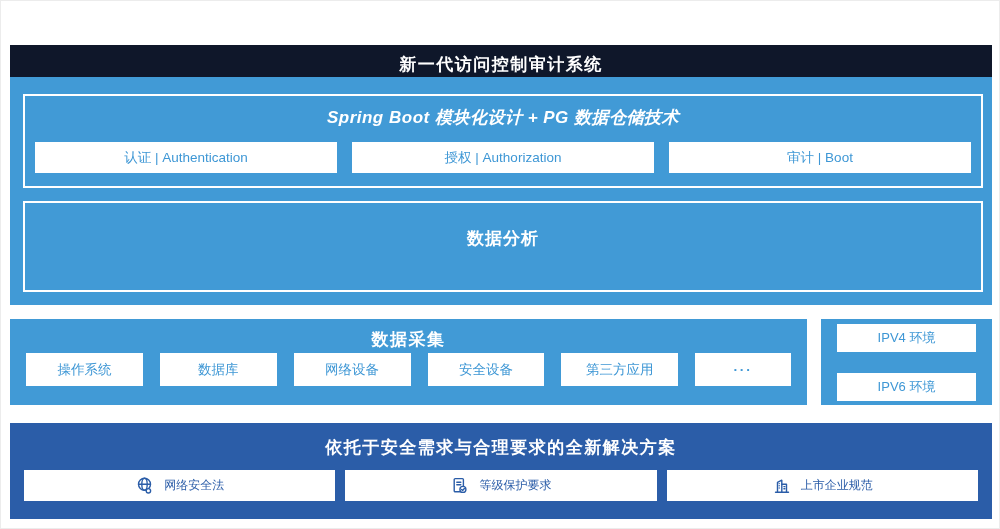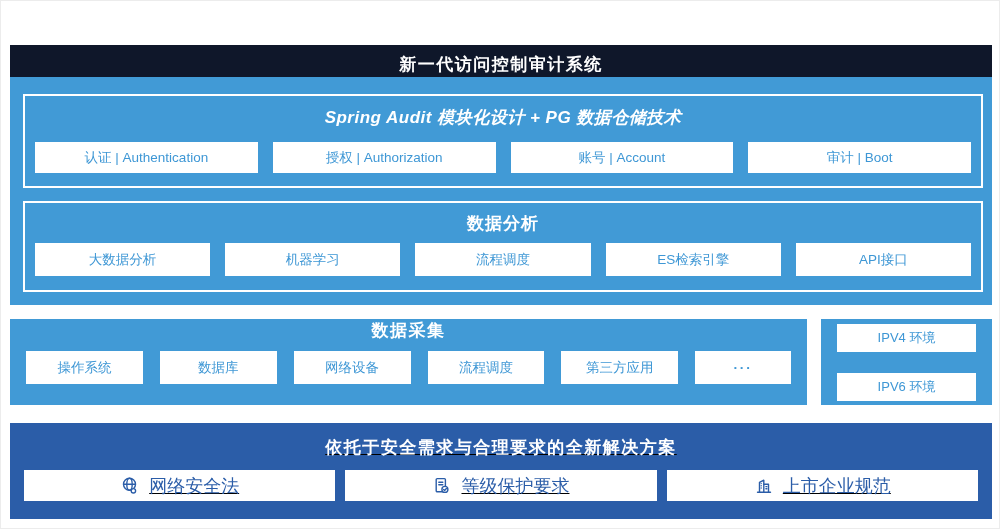--- a/index.html
+++ b/index.html
@@ -11,84 +11,76 @@
   .banner{left:9px;top:13px;width:982px;height:38px;background:#0f172a;display:flex;align-items:center;justify-content:center;margin-top:31px;}
   .banner-title{color:#ffffff;font-size:17px;font-weight:bold;letter-spacing:1.5px;}
 
   
   .sec2{left:9px;top:76px;width:982px;height:228px;background:#419AD6;}
   .frame{position:absolute;left:13px;width:956px;border:2px solid #ffffff;}
   .frameA{top:17px;height:90px;}
   .frameB{top:124px;height:87px;}
   .frame-title{color:#ffffff;font-size:17px;font-weight:bold;text-align:center;letter-spacing:1px;margin-top:10px;}
   .frame-title.italic{font-style:italic;letter-spacing:.5px;}
-  .frameB .frame-title{margin-top:9px;}
+  .frameB .frame-title{margin-top:24px;}
 
   .row{display:flex;align-items:stretch;}
   .rowA{padding:0 10px;gap:15px;margin-top:13px;text-align:center;}
   .rowB{padding:0 10px;gap:15px;margin-top:8px;}
   .wbox{flex:1;height:31px;background:#ffffff;display:flex;align-items:center;justify-content:center;color:#3E97D5;font-size:13.5px;white-space:nowrap;}
   .rowB .wbox{height:33px;}
 
   
   .sec3main{left:9px;top:318px;width:797px;height:86px;background:#419AD6;}
-  .sec-title{color:#ffffff;font-size:17px;font-weight:bold;text-align:center;letter-spacing:1.5px;}
-  .rowC{padding:0 16px;gap:17px;margin-top:9px;align-items:center;}
+  .sec-title{color:#ffffff;font-size:17px;font-weight:bold;text-align:center;letter-spacing:1.5px;padding-top:9px;}
+  .rowC{padding:0 16px;gap:17px;margin-top:2px;align-items:center;}
   .rowC .wbox{height:33px;font-size:13.5px;}
   .rowC .dots{flex:.82;letter-spacing:2px;font-weight:bold;}
 
   .sec3side{left:820px;top:318px;width:171px;height:86px;background:#419AD6;display:flex;flex-direction:column;align-items:center;justify-content:center;gap:21px;}
   .envbox{width:139px;height:28px;background:#ffffff;display:flex;align-items:center;justify-content:center;color:#3E97D5;font-size:13px;}
 
   
-  .sec4{left:9px;top:422px;width:982px;height:96px;background:#2B5DA8;text-decoration:underline;}
+  .sec4{left:9px;top:422px;width:982px;height:96px;background:#2B5DA8;}
   .sec4 .sec-title{padding-top:13px;}
   .rowD{padding:0 14px;gap:10px;margin-top:11px;}
-  .rowD .wbox{color:#2B5DA8;font-size:18px;gap:9px;}
+  .rowD .wbox{color:#2B5DA8;font-size:12px;gap:9px;}
   .icon{display:inline-flex;align-items:center;justify-content:center;width:20px;height:20px;}
   .icon svg{width:20px;height:20px;stroke:#2B5DA8;fill:none;stroke-width:1.4;stroke-linecap:round;stroke-linejoin:round;}
 </style>
 </head>
 <body>
 
 <div class="stage">
 
   <div class="abs banner">
     <span class="banner-title">新一代访问控制审计系统</span>
   </div>
 
   <div class="abs sec2">
     <div class="frame frameA">
-      <div class="frame-title italic">Spring Audit 模块化设计 + PG 数据仓储技术</div>
+      <div class="frame-title italic">Spring Boot 模块化设计 + PG 数据仓储技术</div>
       <div class="row rowA">
         <div class="wbox">认证 | Authentication</div>
         <div class="wbox">授权 | Authorization</div>
-        <div class="wbox">账号 | Account</div>
         <div class="wbox">审计 | Boot</div>
       </div>
     </div>
     <div class="frame frameB">
       <div class="frame-title">数据分析</div>
-      <div class="row rowB">
-        <div class="wbox">大数据分析</div>
-        <div class="wbox">机器学习</div>
-        <div class="wbox">流程调度</div>
-        <div class="wbox">ES检索引擎</div>
-        <div class="wbox">API接口</div>
-      </div>
     </div>
   </div>
 
   <div class="abs sec3main">
     <div class="sec-title">数据采集</div>
     <div class="row rowC">
       <div class="wbox">操作系统</div>
       <div class="wbox">数据库</div>
       <div class="wbox">网络设备</div>
-      <div class="wbox">流程调度</div>
+      <div class="wbox">安全设备</div>
       <div class="wbox">第三方应用</div>
       <div class="wbox dots">···</div>
     </div>
   </div>
 
   <div class="abs sec3side">
     <div class="envbox">IPV4 环境</div>
     <div class="envbox">IPV6 环境</div>
   </div>
 

